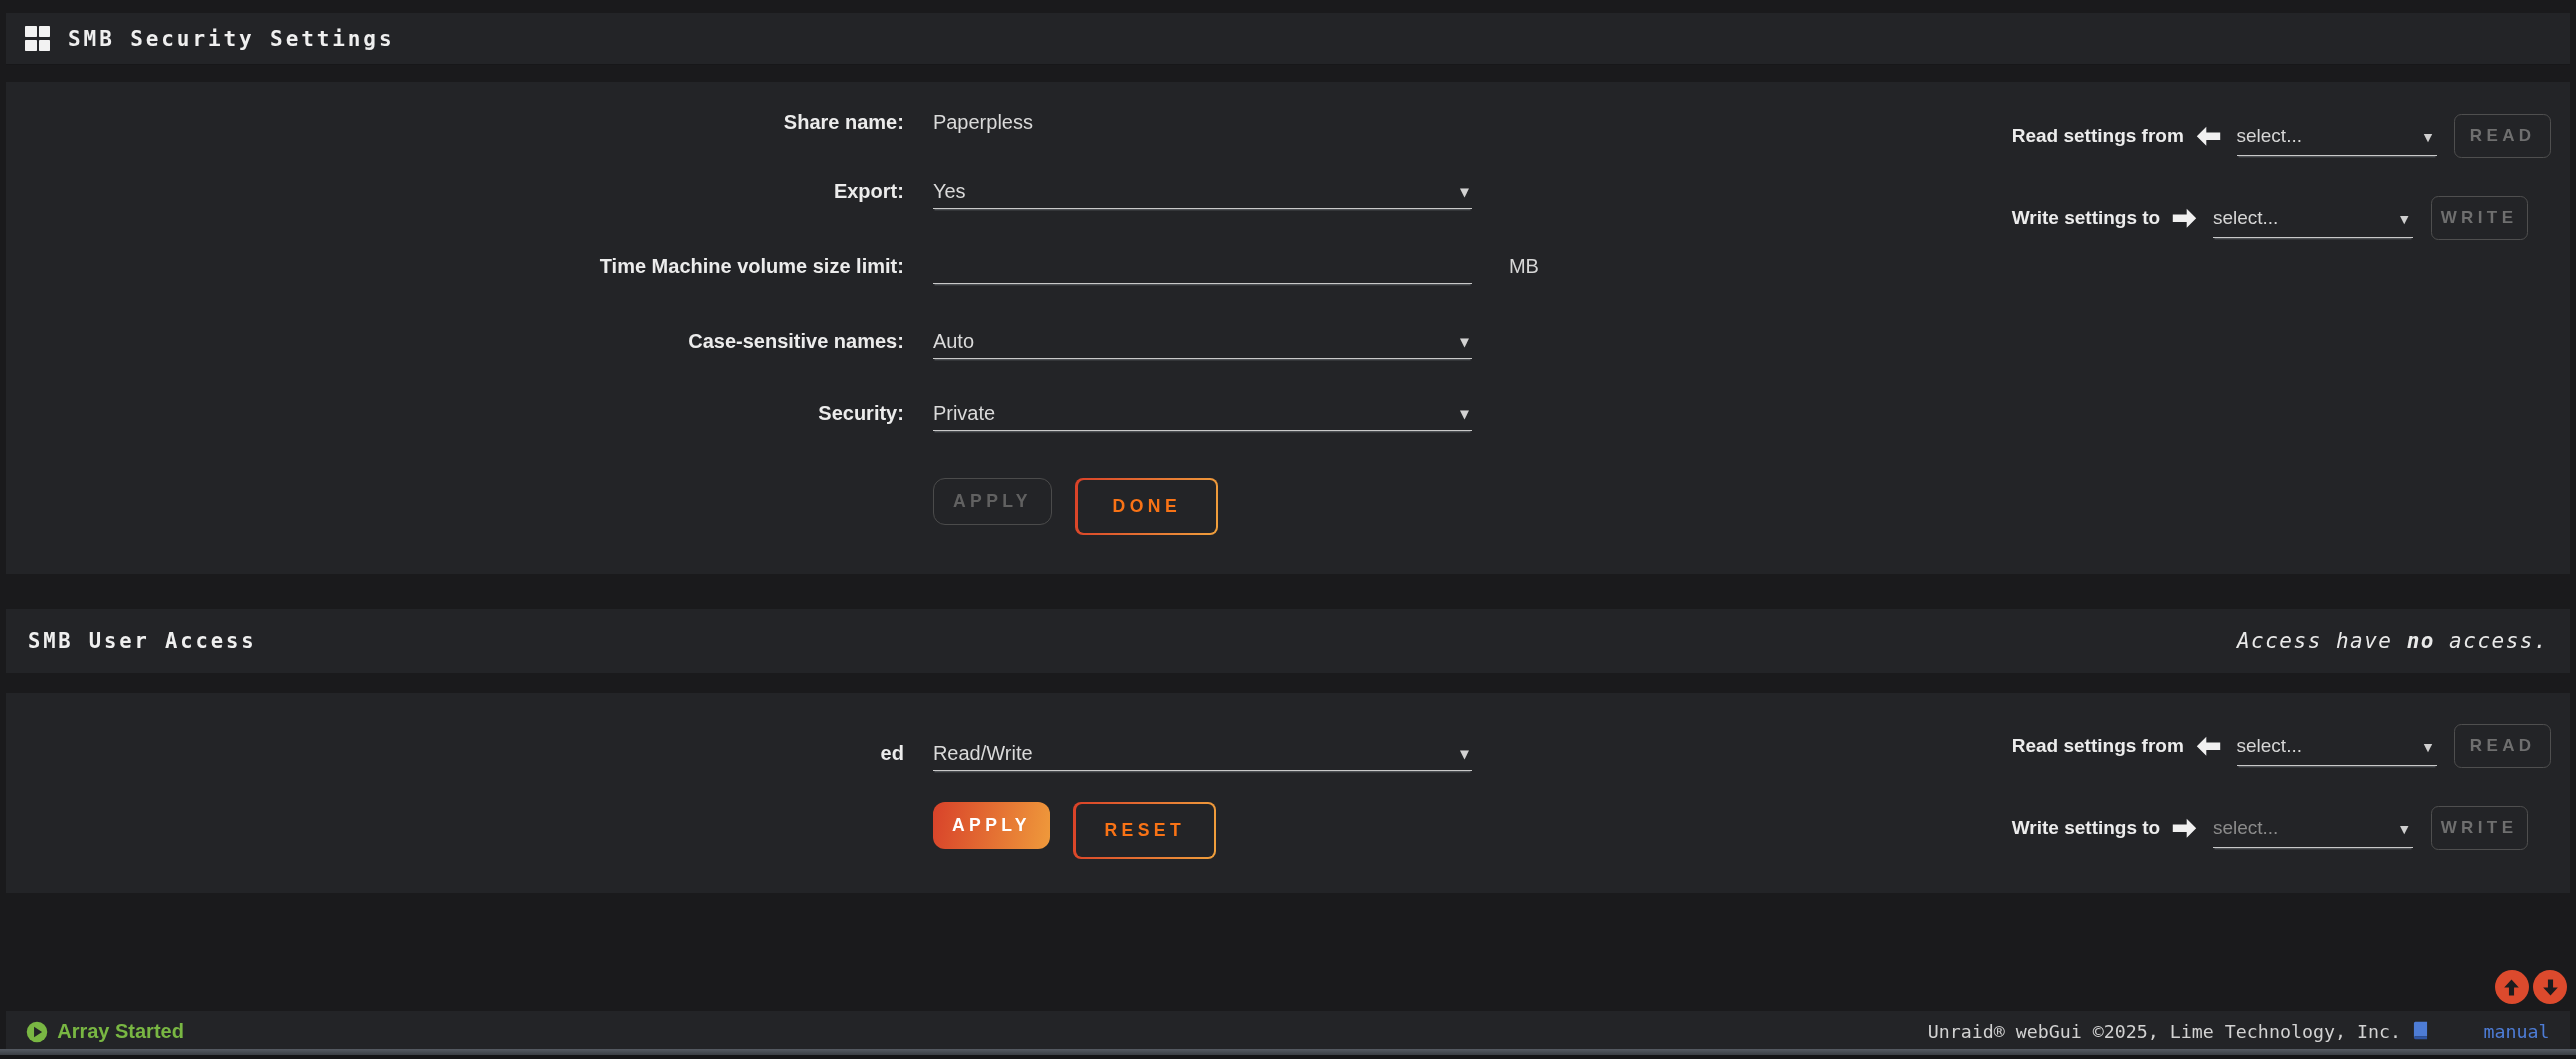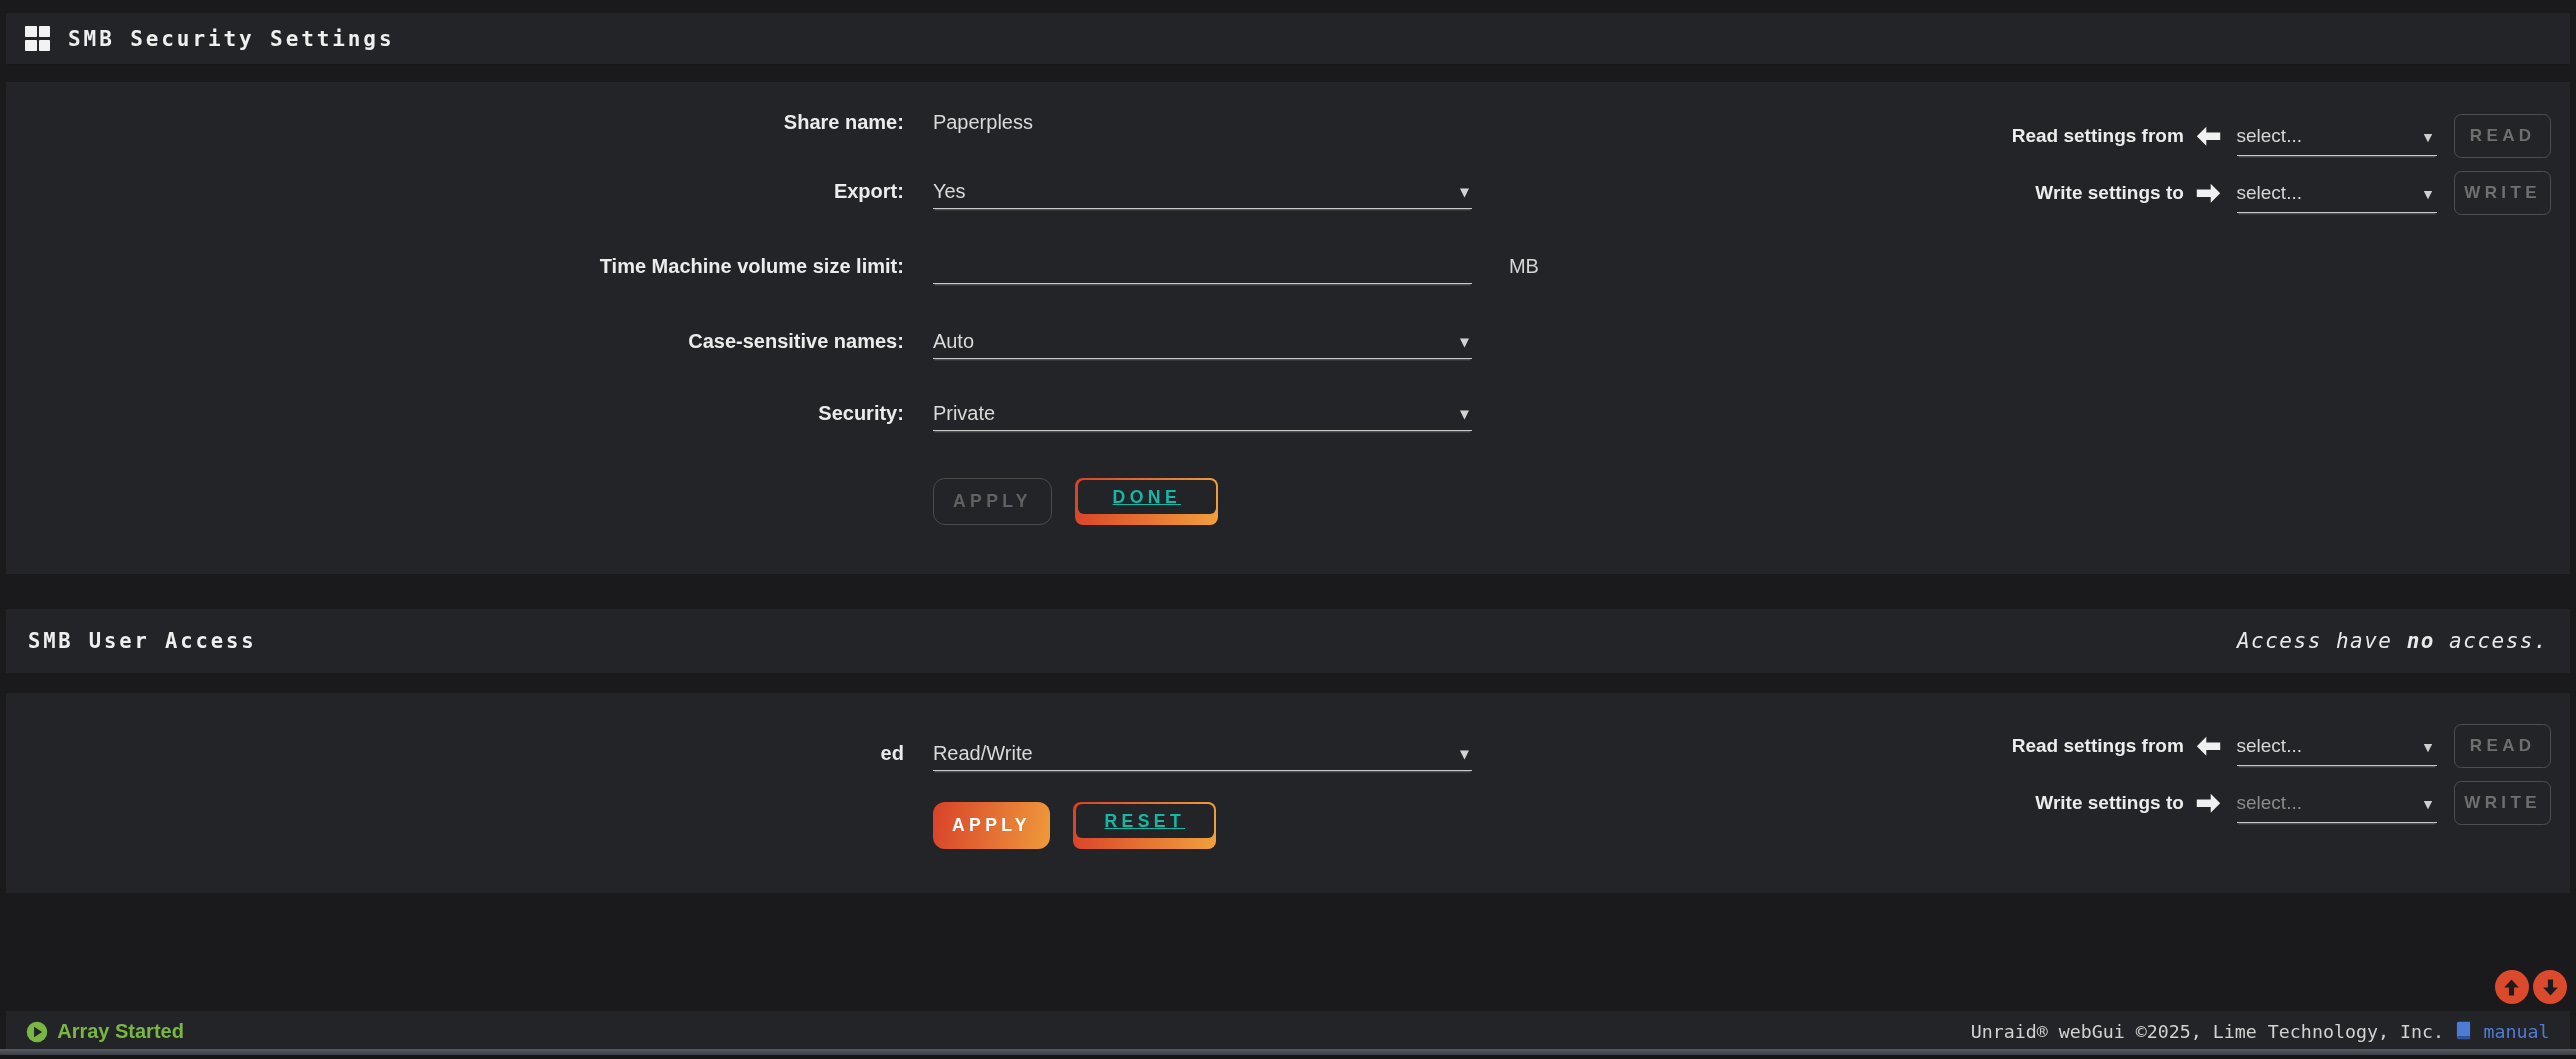--- a/index.html
+++ b/index.html
@@ -45,27 +45,27 @@
   .suffix{font-size:20px;color:#d6d6d6;margin-left:37px;padding-bottom:5.9px;}
 
   
   .btnrow{position:absolute;display:flex;gap:23.5px;}
   .btn{min-width:114px;height:47px;border-radius:12px;display:flex;align-items:center;
        justify-content:center;font-weight:bold;font-size:17.6px;letter-spacing:4.4px;
        cursor:pointer;box-sizing:border-box;padding:0 19px;}
   .btn-disabled{border:1.5px solid #4b4b4b;color:#616161;background:transparent;}
   .btn-grad-wrap{padding:2.2px;border-radius:8px;
                  background:linear-gradient(100deg,#da4128,#f0a03c);}
-  .btn-grad-wrap .inner{background:#232427;border-radius:5.9px;min-width:109px;height:34px;
-       display:flex;align-items:center;justify-content:center;color:#14b8a6;
-       font-weight:bold;font-size:17.6px;letter-spacing:4.4px;padding:0 14.7px;text-decoration:underline;}
+  .btn-grad-wrap .inner{background:#232427;border-radius:5.9px;min-width:109px;height:53px;
+       display:flex;align-items:center;justify-content:center;color:#f97316;
+       font-weight:bold;font-size:17.6px;letter-spacing:4.4px;padding:0 14.7px;}
   .btn-filled{background:linear-gradient(100deg,#d8422a,#ef9a3b);color:#ffffff;border:none;}
 
   
-  .io{position:absolute;right:19px;display:flex;flex-direction:column;gap:13px;align-items:flex-end;}
+  .io{position:absolute;right:19px;display:flex;flex-direction:column;gap:38px;}
   .iorow{display:flex;align-items:center;}
   .iolabel{font-weight:bold;font-size:19px;color:#ececec;}
   .ioarrow{margin:0 16px 0 11.7px;display:flex;align-items:center;}
   .iosel{width:200px;position:relative;height:38px;border-bottom:1.5px solid #c9c9c9;
          box-shadow:0 2.9px 0 -1.5px #4d5054;display:flex;align-items:center;}
   .iosel .val{font-size:19px;color:#d6d6d6;}
   .iosel.dim .val{color:#8b8b8b;}
   .iosel .caret{position:absolute;right:4.4px;bottom:10.3px;font-size:11px;color:#cfcfcf;
                 font-family:"DejaVu Sans",sans-serif;}
   .iobtn{margin-left:17.6px;width:97px;height:44px;border:1.5px solid #4f4f4f;border-radius:7.3px;
@@ -73,21 +73,21 @@
          align-items:center;justify-content:center;cursor:pointer;box-sizing:border-box;}
 
   
   #footer{top:1011px;height:41px;display:flex;align-items:center;
           justify-content:space-between;padding:0 20.5px;}
   .status{display:flex;align-items:center;gap:8.8px;color:#79b743;font-weight:bold;
           font-size:20px;}
   .copy{display:flex;gap:10.3px;
         font-family:"DejaVu Sans Mono","Liberation Mono",monospace;font-size:18.3px;color:#d2d2d2;}
   .manual-link{color:#4d7cd6;text-decoration:none;
-        font-family:"DejaVu Sans Mono","Liberation Mono",monospace;font-size:18.3px;cursor:pointer;}
+        font-family:"DejaVu Sans Mono","Liberation Mono",monospace;font-size:18.3px;cursor:pointer;margin-left:43px;}
 
   
   #scrollers{position:absolute;top:970px;right:8.8px;display:flex;gap:4.4px;}
   .scr{width:34px;height:34px;border-radius:50%;background:#dc4a2d;display:flex;
        align-items:center;justify-content:center;cursor:pointer;}
 
   #bottomstrip{position:absolute;left:0;right:0;top:1049px;height:5.9px;
         background:linear-gradient(#565b63,#3a3e44);}
   #bottomdark{position:absolute;left:0;right:0;top:1055px;height:4.4px;background:#141416;}
 </style>

